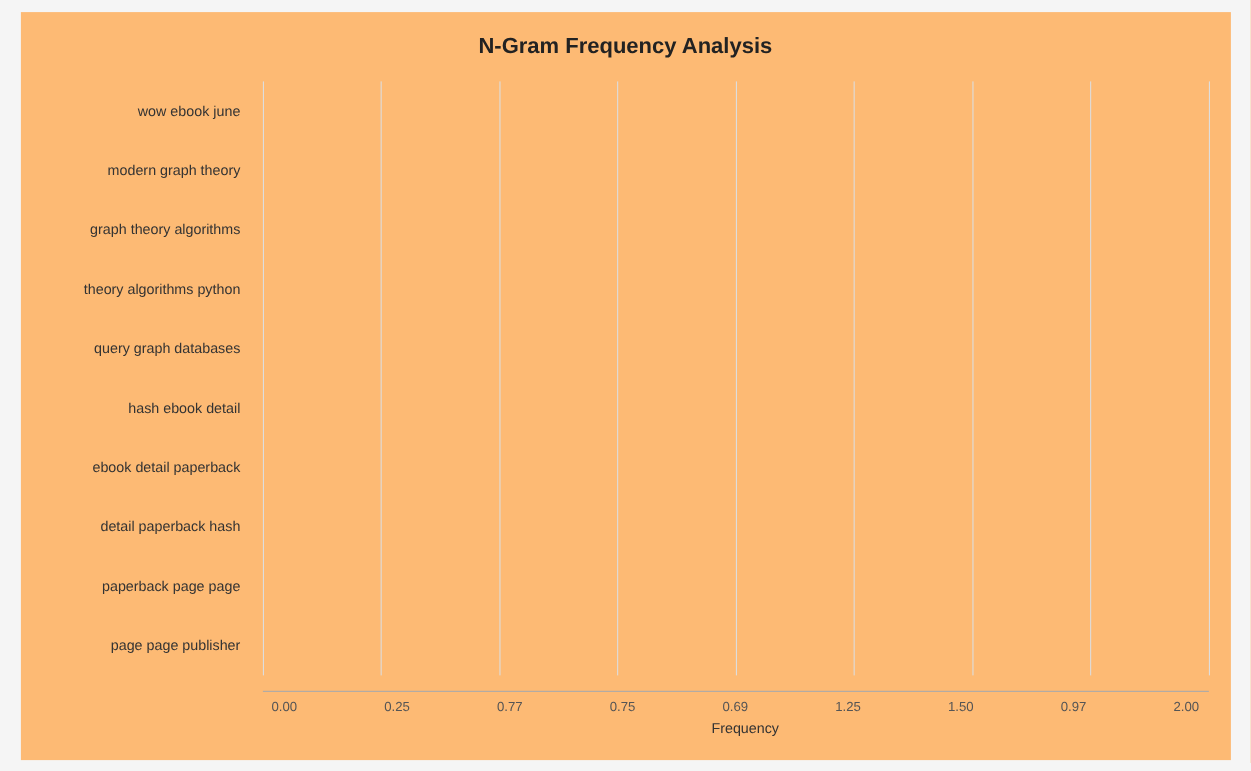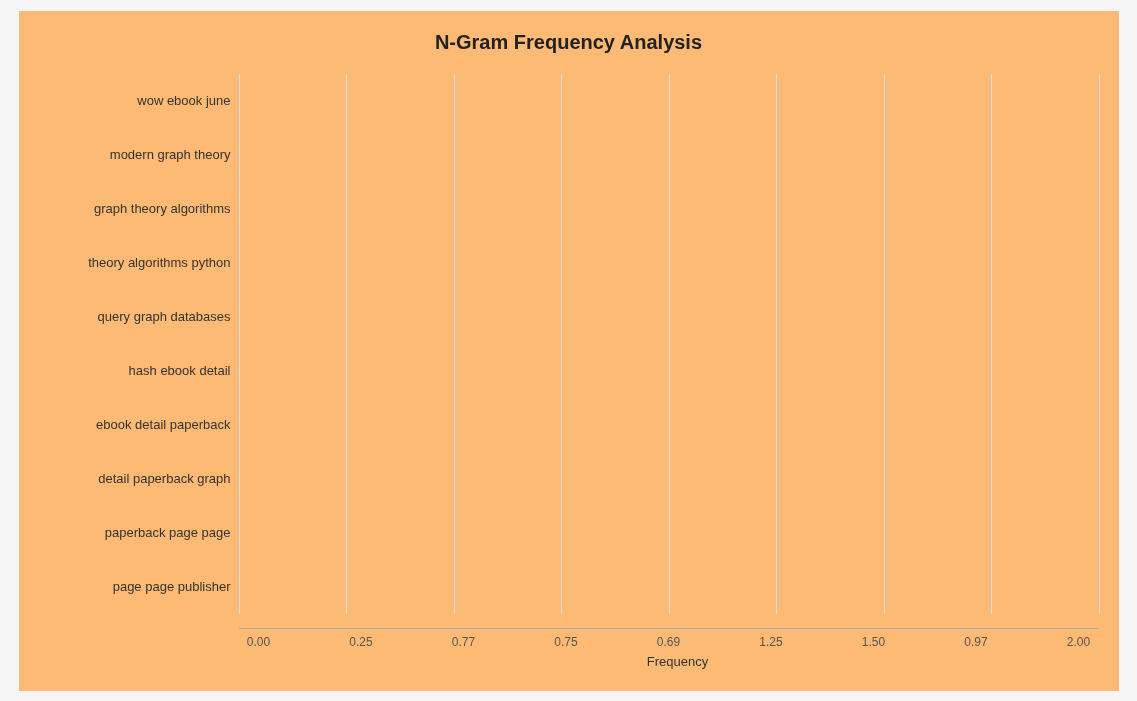--- a/index.html
+++ b/index.html
@@ -31,21 +31,21 @@
       flex-direction: row;
       height: calc(100% - 60px);
       position: relative;
     }
     .y-labels {
       display: flex;
       flex-direction: column;
       justify-content: space-around;
       width: 200px;
       flex-shrink: 0;
-      padding-right: 8px;
+      padding-right: 20px;
     }
     .y-label {
       font-size: 13px;
       color: #333;
       text-align: right;
       line-height: 1.2;
     }
     .plot-area {
       flex: 1;
       position: relative;
@@ -133,21 +133,21 @@
   <div class="chart-title">N-Gram Frequency Analysis</div>
   <div class="chart-area">
     <div class="y-labels" id="y-labels">
         <div class="y-label">wow ebook june</div>
         <div class="y-label">modern graph theory</div>
         <div class="y-label">graph theory algorithms</div>
         <div class="y-label">theory algorithms python</div>
         <div class="y-label">query graph databases</div>
         <div class="y-label">hash ebook detail</div>
         <div class="y-label">ebook detail paperback</div>
-        <div class="y-label">detail paperback graph</div>
+        <div class="y-label">detail paperback hash</div>
         <div class="y-label">paperback page page</div>
         <div class="y-label">page page publisher</div>
       </div>
     <div class="plot-area" id="plot-area">
 
     <div class="grid-lines">
           <div class="grid-line" style="left: 0%;"></div>
           <div class="grid-line" style="left: 12.5%;"></div>
           <div class="grid-line" style="left: 25%;"></div>
           <div class="grid-line" style="left: 37.5%;"></div>

